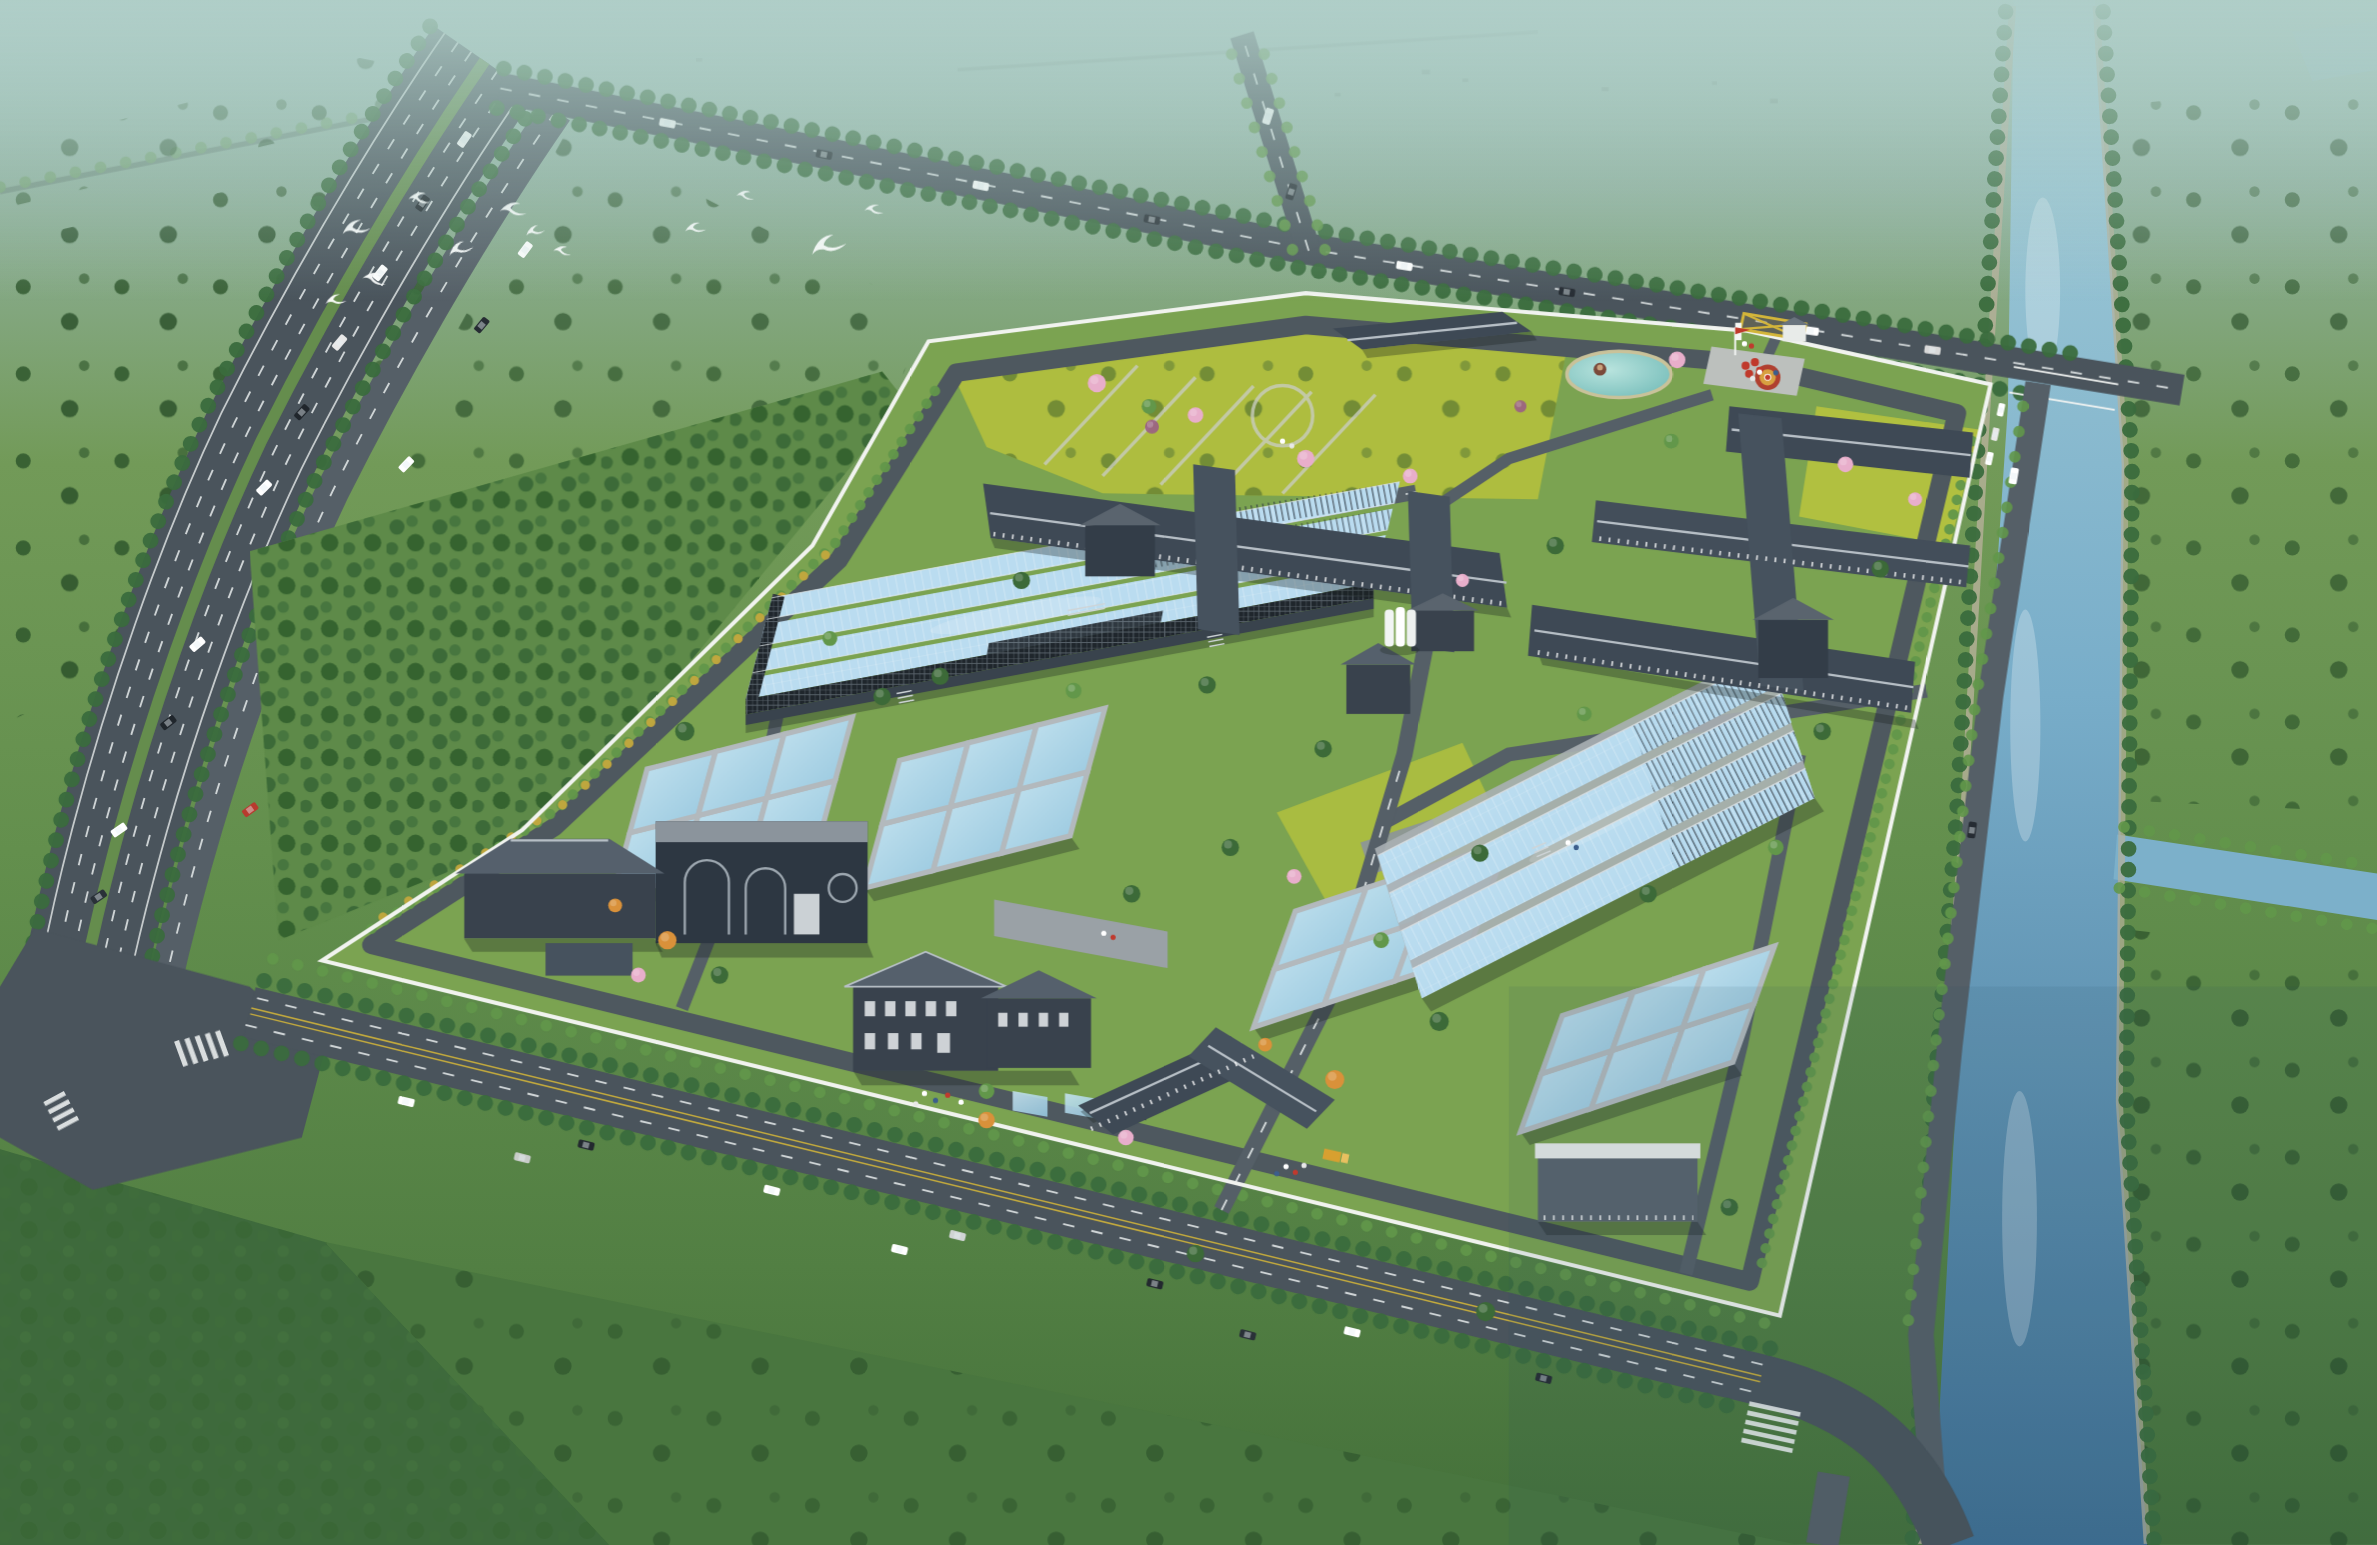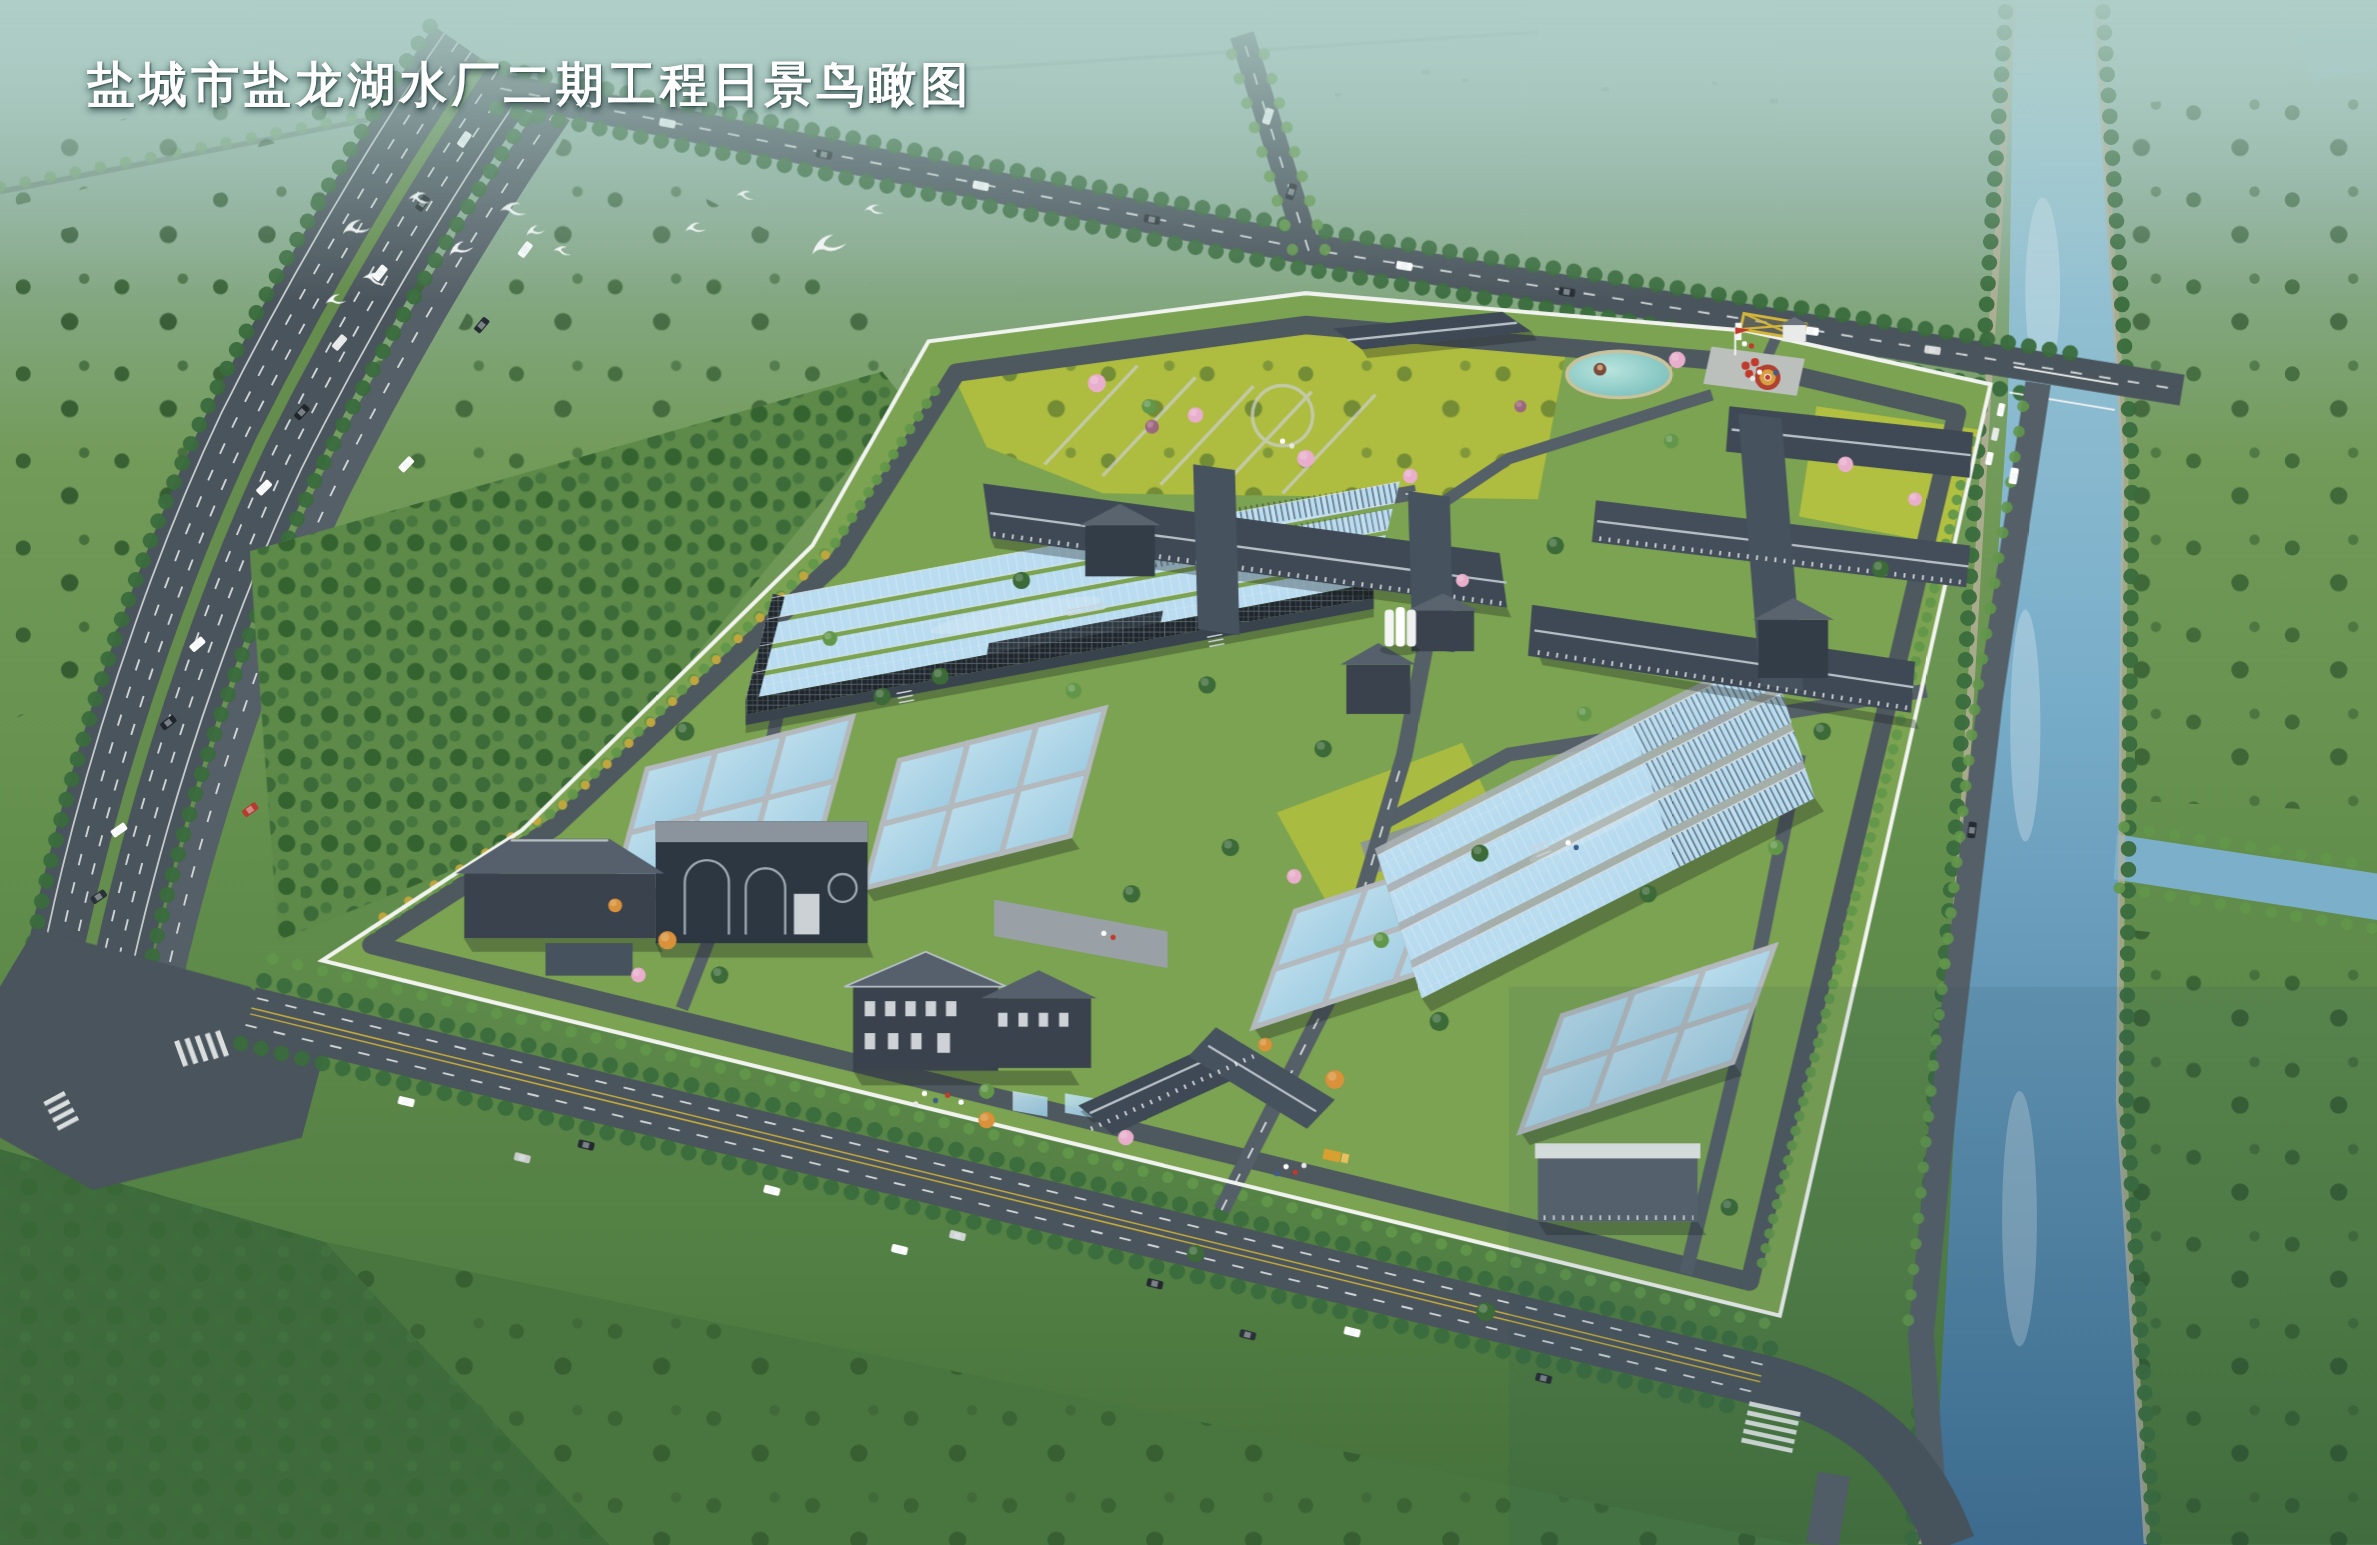--- a/index.html
+++ b/index.html
@@ -684,15 +684,14 @@
     <use href="#bird" transform="translate(1180,390) rotate(-5) scale(1.4)"></use>
     <use href="#bird" transform="translate(1270,330) rotate(10) scale(1.2)"></use>
     <use href="#bird" transform="translate(1395,425) rotate(-18) scale(2.4)"></use>
     <use href="#bird" transform="translate(1490,355) rotate(6) scale(1.3)"></use>
   </g>
 
   <rect width="4096" height="520" fill="url(#mist)"></rect>
   <polygon points="2600,1700 4096,1700 4096,2662 2600,2662" fill="rgba(40,80,100,.10)"></polygon>
 </svg>
 
-<div class="title">盐城市盐龙湖水厂二期工程日景鸟瞰图</div>
 </div>
 
 
 </body></html>

